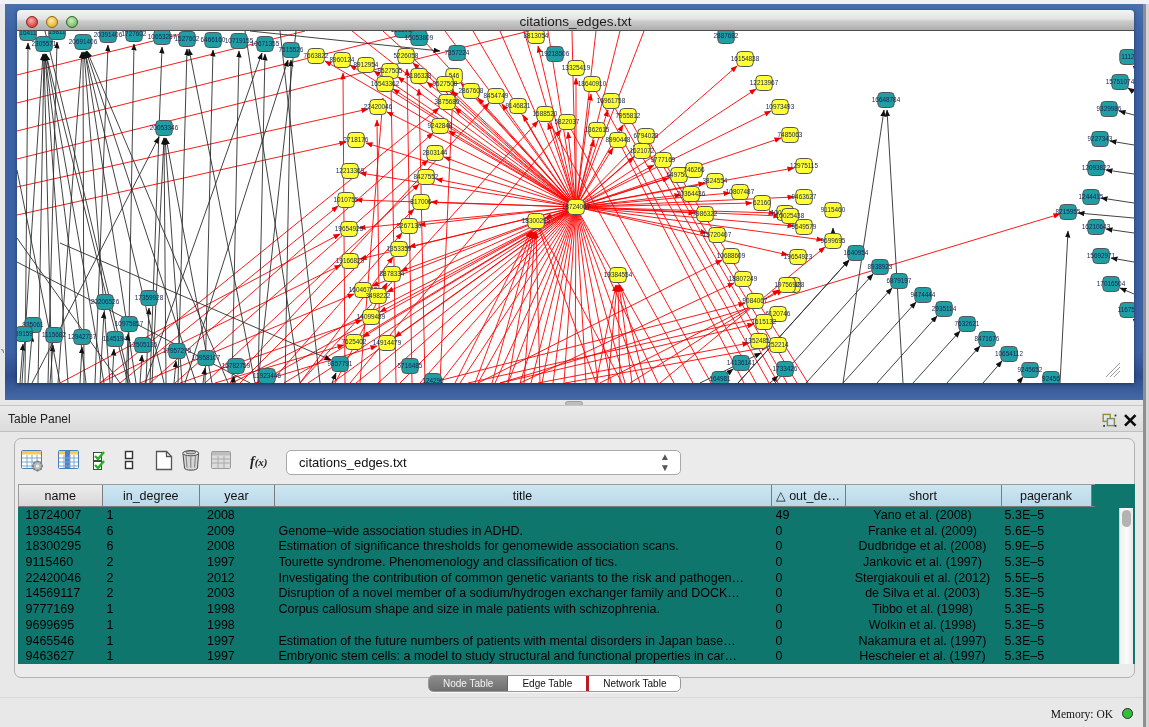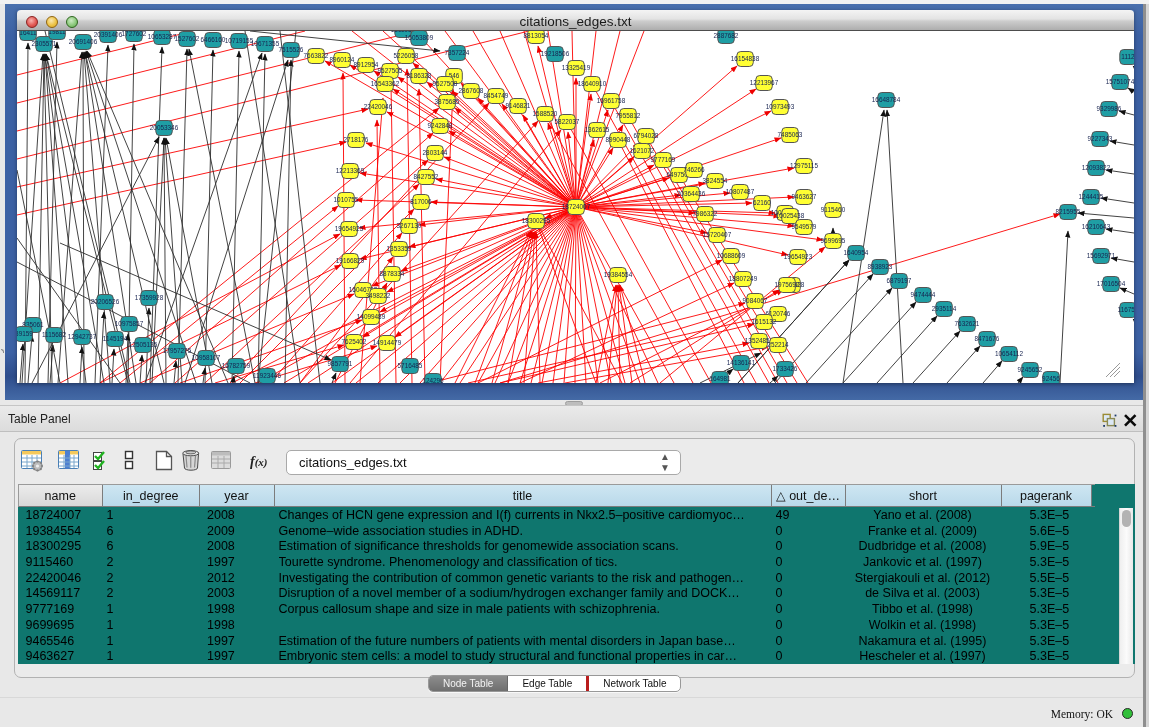--- a/index.html
+++ b/index.html
@@ -25,21 +25,21 @@
 #combo .arr { position:absolute; right:10px; top:0px; color:#555; font-size:10px; line-height:11px; text-align:center; }
 #tablearea { position:absolute; left:2.5px; top:45px; width:1117px; height:180px; background:#0f766e; }
 #thead { position:absolute; left:0px; top:0px; height:23px; width:1077px; display:flex;
   font-size:12.5px; color:#111; text-align:center; line-height:22px;
   border-top:1px solid #9a9a9a; border-bottom:1px solid #7c7c7c; border-left:1px solid #9a9a9a;}
 #thead div { background:linear-gradient(180deg,#cee6f2,#b9d9ea); border-right:1px solid #7c7c7c; height:100%; }
 #thead div.g { background:linear-gradient(180deg,#ececec,#d8d8d8); }
 .tr { position:relative; height:15.7px; font-size:12.5px; color:#000; white-space:nowrap; }
 .tr div { position:absolute; top:0; line-height:15.7px; overflow:hidden; }
 .c0 { left:7px; } .c1 { left:88px; } .c2 { left:188.5px; } .c3 { left:260px; width:494px;}
-.c4 { left:757px; } .c5 { left:826px; width:156px; text-align:center; } .c6 { left:1011px;text-align:center; }
+.c4 { left:757px; } .c5 { left:826px; width:156px; text-align:center; } .c6 { left:986px;text-align:center; }
 #vsb { position:absolute; right:2px; top:24px; width:14px; height:156px; background:linear-gradient(90deg,#efefef,#fbfbfb,#e9e9e9); border-left:1px solid #d5d5d5; }
 #vsb .thumb { position:absolute; left:2.5px; top:2px; width:9px; height:17px; background:#b3b3b3; border-radius:5px; }
 #tabs { position:absolute; left:428px; top:675px; height:17px; display:flex; font-size:10px;
   border:1px solid #989898; border-radius:5px; overflow:hidden; background:#fff; box-shadow:0 1px 0 rgba(255,255,255,.7);}
 #tabs div { padding:0 14px; line-height:16px; color:#111; border-right:3px solid #b91c1c; }
 #tabs div.sel { background:linear-gradient(180deg,#8d8d8d,#6f6f6f); color:#f3f3f3; border-right:1px solid #666;}
 #tabs div:last-child { border-right:none; }
 #status { position:absolute; left:0; top:697px; width:1143px; height:30px; border-top:1px solid #d8d8d8; }
 #status .t { position:absolute; right:30px; top:10px; font-size:11.5px; color:#111;font-family:Liberation Serif, serif; }
 #status .dot { position:absolute; right:10px; top:9.5px; width:11px; height:11px; border-radius:50%;
@@ -669,21 +669,20 @@
         <div style="width:497px">title</div>
         <div style="width:74px">△ out_de…</div>
         <div style="width:156px">short</div>
         <div style="width:90px">pagerank</div>
       </div>
     <div style="position:absolute;left:1px;top:24px;width:1076px;">
     <div class="tr">
           <div class="c0">18724007</div>
           <div class="c1">1</div>
           <div class="c2">2008</div>
-          <div class="c3">Changes of HCN gene expression and I(f) currents in Nkx2.5–positive cardiomyoc…</div>
           <div class="c4">49</div>
           <div class="c5">Yano et al. (2008)</div>
           <div class="c6">5.3E–5</div>
         </div>
 <div class="tr">
           <div class="c0">19384554</div>
           <div class="c1">6</div>
           <div class="c2">2009</div>
           <div class="c3">Genome–wide association studies in ADHD.</div>
           <div class="c4">0</div>
@@ -742,21 +741,21 @@
           <div class="c4">0</div>
           <div class="c5">Wolkin et al. (1998)</div>
           <div class="c6">5.3E–5</div>
         </div>
 <div class="tr">
           <div class="c0">9465546</div>
           <div class="c1">1</div>
           <div class="c2">1997</div>
           <div class="c3">Estimation of the future numbers of patients with mental disorders in Japan base…</div>
           <div class="c4">0</div>
-          <div class="c5">Nakamura et al. (1995)</div>
+          <div class="c5">Nakamura et al. (1997)</div>
           <div class="c6">5.3E–5</div>
         </div>
 <div class="tr">
           <div class="c0">9463627</div>
           <div class="c1">1</div>
           <div class="c2">1997</div>
           <div class="c3">Embryonic stem cells: a model to study structural and functional properties in car…</div>
           <div class="c4">0</div>
           <div class="c5">Hescheler et al. (1997)</div>
           <div class="c6">5.3E–5</div>

